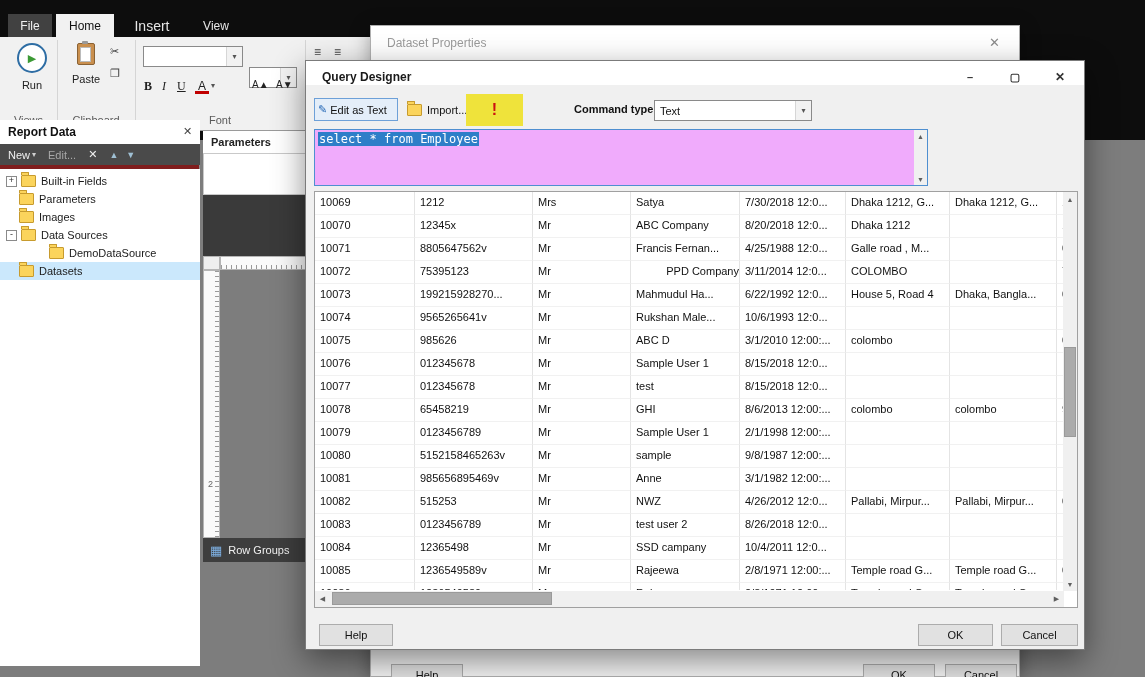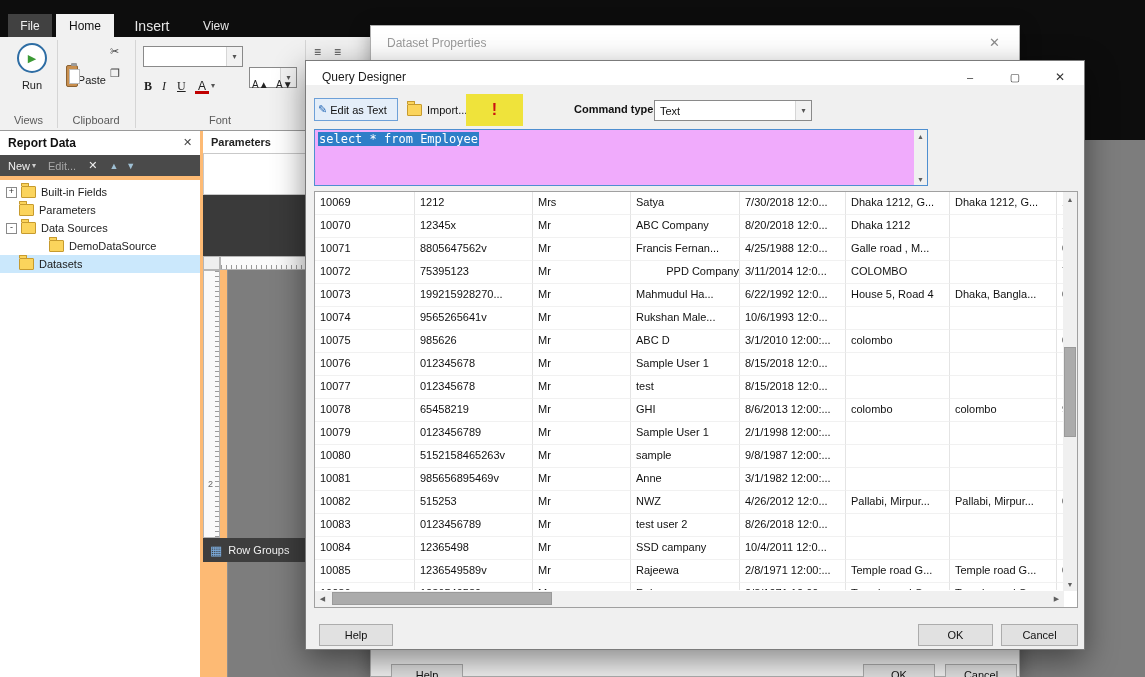--- a/index.html
+++ b/index.html
@@ -62,21 +62,21 @@
   <div class="abs" style="left:0;top:37px;width:370px;height:94px;background:#f1f1f1;border-bottom:1px solid #9a9a9a;">
 
     <div class="abs" style="left:10px;top:6px;width:44px;height:66px;display:flex;flex-direction:column;align-items:center;">
       <span class="runicon">
           <span>▶</span>
         </span>
       <span style="font-size:11px;color:#222;margin-top:6px;">Run</span>
     </div>
     <div class="abs sep" style="left:57px;top:3px;height:88px;"></div>
 
-    <div class="abs" style="left:66px;top:6px;width:40px;height:66px;display:flex;align-items:center;">
+    <div class="abs" style="left:66px;top:6px;width:40px;height:66px;display:flex;flex-direction:column;align-items:center;">
       <span class="clipicon"></span>
       <span style="font-size:11px;color:#222;margin-top:8px;">Paste</span>
     </div>
     <div class="abs" style="left:110px;top:8px;width:18px;height:16px;font-size:11px;color:#444;">✂</div>
     <div class="abs" style="left:110px;top:30px;width:18px;height:16px;font-size:11px;color:#444;">❐</div>
     <div class="abs sep" style="left:135px;top:3px;height:88px;"></div>
 
     <div class="abs combo" style="left:143px;top:9px;width:100px;height:21px;">
       <span class="arr">▾</span>
     </div>
@@ -98,21 +98,21 @@
     <div class="abs" style="left:314px;top:8px;width:16px;height:14px;color:#444;font-size:12px;">≡</div>
     <div class="abs" style="left:334px;top:8px;width:16px;height:14px;color:#444;font-size:12px;">≡</div>
     <div class="abs" style="left:314px;top:40px;width:16px;height:14px;color:#444;font-size:12px;">≡</div>
     <div class="abs" style="left:334px;top:40px;width:16px;height:14px;color:#444;font-size:12px;">≡</div>
 
     <div class="abs glabel" style="left:0;top:77px;width:57px;">Views</div>
     <div class="abs glabel" style="left:57px;top:77px;width:78px;">Clipboard</div>
     <div class="abs glabel" style="left:135px;top:77px;width:170px;">Font</div>
   </div>
 
-  <div class="abs" style="left:0;top:131px;width:228px;height:546px;background:#fdba74;border-right:1px solid #8d8d8d;">
+  <div class="abs" style="left:0;top:120px;width:200px;height:546px;background:#7f1d1d;border-right:1px solid #8d8d8d;">
     <div class="abs" style="left:0;top:0;width:200px;height:24px;background:#fff;">
       <span style="position:absolute;left:8px;top:5px;font-size:12px;font-weight:bold;color:#111;">Report Data</span>
       <span style="position:absolute;left:183px;top:5px;font-size:11px;color:#444;">✕</span>
     </div>
     <div class="abs" style="left:0;top:24px;width:200px;height:21px;background:#4a4a4a;display:flex;align-items:center;">
       <span class="ticon" style="margin-left:8px;">New</span>
       <span class="ticon" style="margin-left:2px;font-size:8px;color:#cfcfcf;">▾</span>
       <span class="ticon" style="margin-left:12px;color:#a8a8a8;">Edit...</span>
       <span class="ticon" style="margin-left:12px;">✕</span>
       <span class="ticon" style="margin-left:12px;font-size:9px;color:#9fc0d4;">▲</span>
@@ -123,20 +123,25 @@
           <span class="exp">+</span>
           <span class="folder"></span>
           <span class="tlabel">Built-in Fields</span>
         </div>
         <div class="trow" style="padding-left: 6px;">
           <span class="expsp"></span>
           <span class="folder"></span>
           <span class="tlabel">Parameters</span>
         </div>
         <div class="trow" style="padding-left: 6px;">
+          <span class="expsp"></span>
+          <span class="folder"></span>
+          <span class="tlabel">Images</span>
+        </div>
+        <div class="trow" style="padding-left: 6px;">
           <span class="exp">-</span>
           <span class="folder"></span>
           <span class="tlabel">Data Sources</span>
         </div>
         <div class="trow" style="padding-left: 36px;">
           <span class="expsp"></span>
           <span class="folder"></span>
           <span class="tlabel">DemoDataSource</span>
         </div>
         <div class="trow sel" style="padding-left: 6px;">
@@ -168,21 +173,21 @@
       <span style="position:absolute;left:16px;top:10px;font-size:12px;color:#9b9b9b;">Dataset Properties</span>
       <span style="position:absolute;left:618px;top:9px;font-size:13px;color:#8a8a8a;">✕</span>
     </div>
     <div class="abs btn" style="left:20px;top:638px;width:72px;height:22px;">Help</div>
     <div class="abs btn" style="left:492px;top:638px;width:72px;height:22px;">OK</div>
     <div class="abs btn" style="left:574px;top:638px;width:72px;height:22px;">Cancel</div>
   </div>
 
   <div class="abs" style="left:305px;top:60px;width:780px;height:590px;background:#f0f0f0;border:1px solid #7b7b7b;box-shadow:0 10px 30px rgba(0,0,0,0.45);">
 
-    <div class="abs" style="left:0;top:0;width:778px;height:24px;background:#ffffff;">
+    <div class="abs" style="left:0;top:0;width:778px;height:24px;background:#ffffff;font-weight:bold;">
       <span style="position:absolute;left:16px;top:9px;font-size:12px;color:#1a1a1a;">Query Designer</span>
       <span class="winbtn" style="position:absolute;left:645px;top:2px;">–</span>
       <span class="winbtn" style="position:absolute;left:690px;top:2px;">▢</span>
       <span class="winbtn" style="position:absolute;left:735px;top:2px;font-size:12px;">✕</span>
     </div>
 
     <div class="abs" style="left:0;top:33px;width:778px;height:34px;background:#f0f0f0;">
       <div class="abs" style="left:8px;top:4px;width:84px;height:23px;border:1px solid #6da0d8;background:#e4eef9;display:flex;align-items:center;">
         <span style="margin-left:3px;color:#2b6cb8;font-size:11px;">✎</span>
         <span style="margin-left:3px;font-size:11px;color:#111;">Edit as Text</span>

